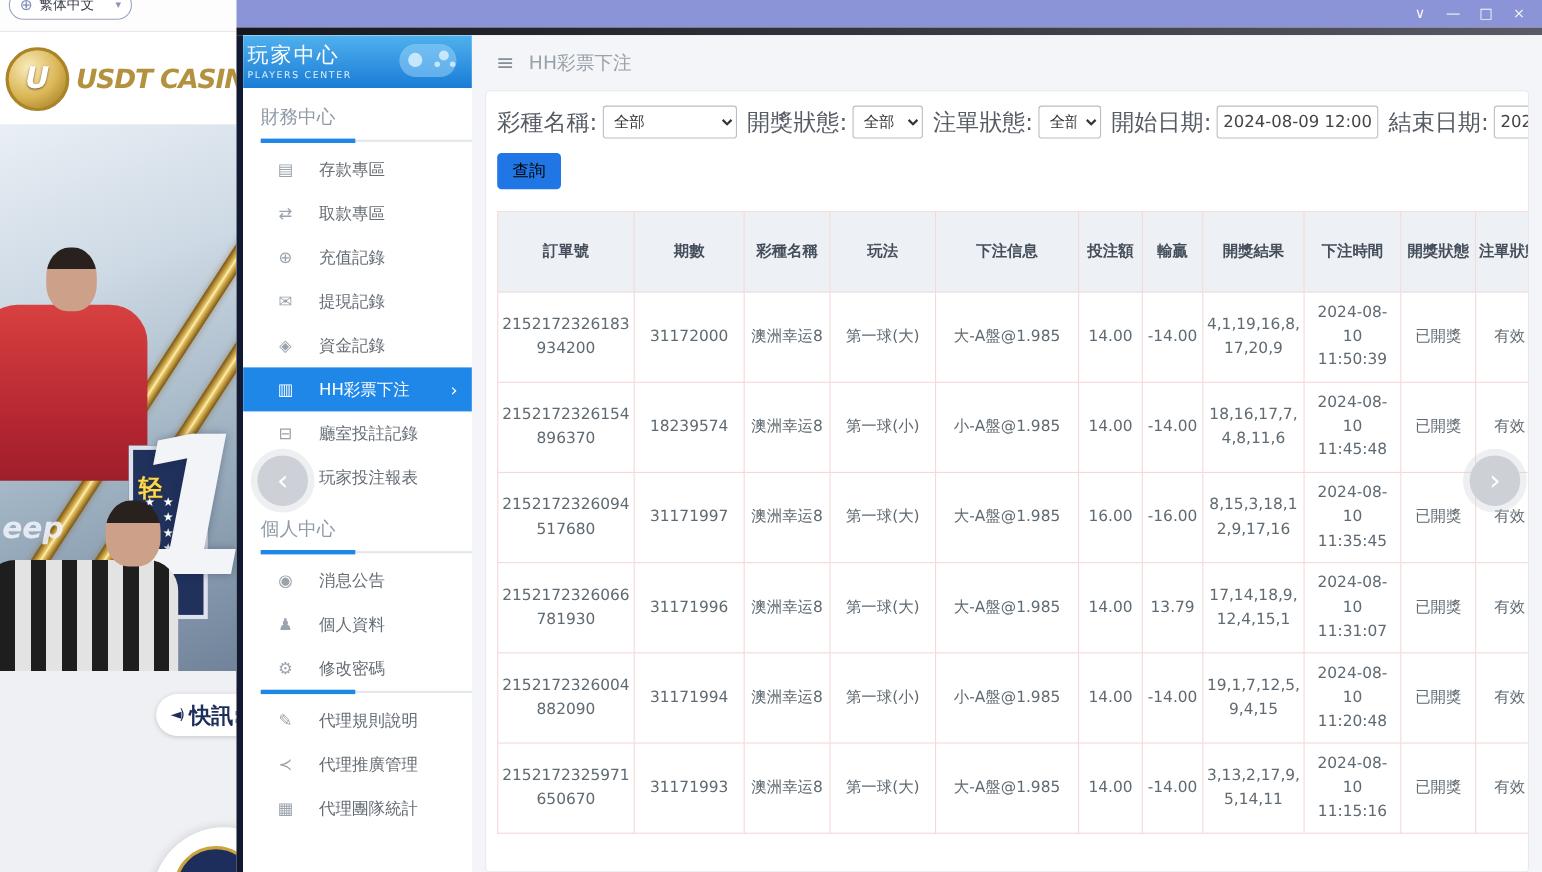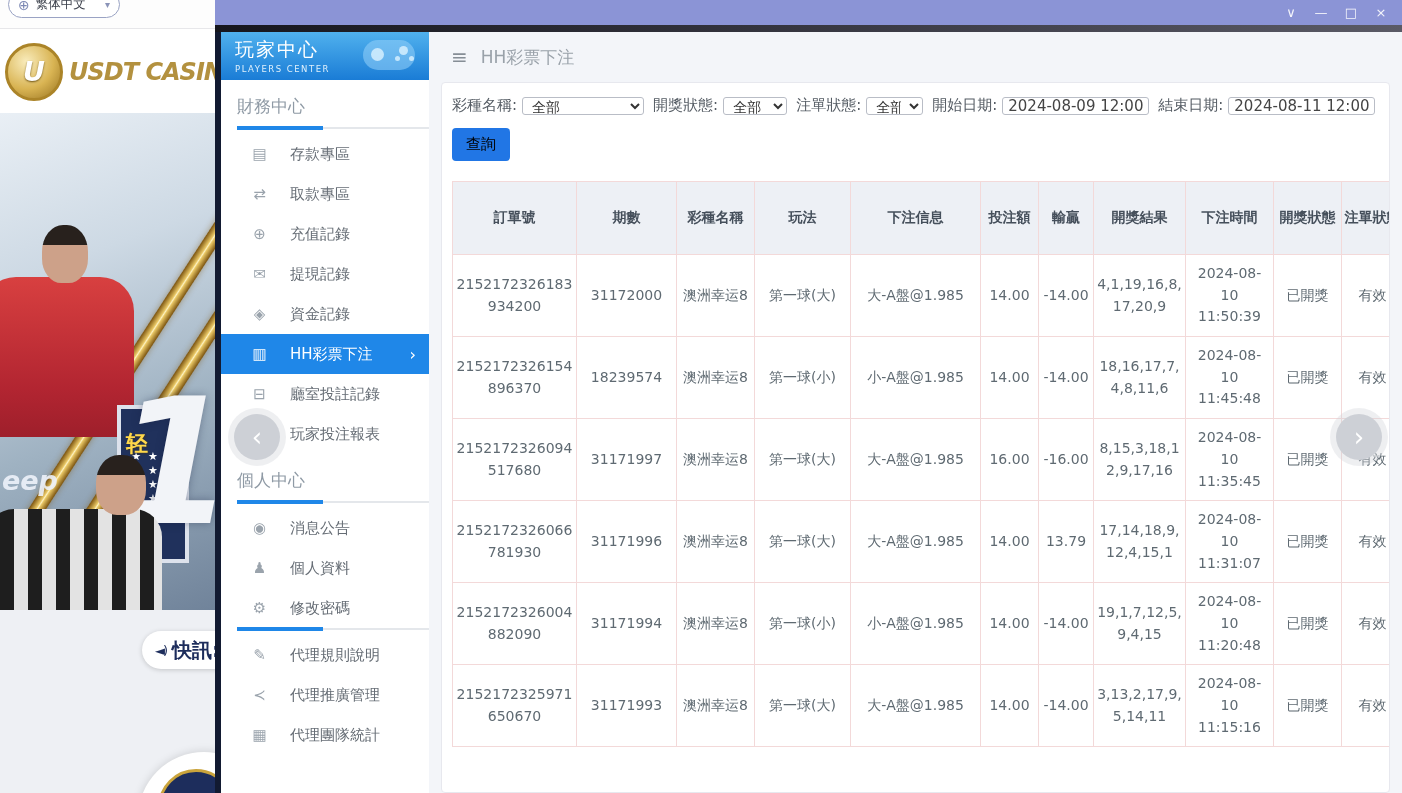--- a/index.html
+++ b/index.html
@@ -59,21 +59,21 @@
   
   .right-win{position:absolute;left:215px;top:0;width:1187px;height:793px;display:flex;flex-direction:column;}
   .titlebar{height:25px;background:#8b94d6;display:flex;justify-content:flex-end;align-items:center;padding-right:6px;flex:0 0 auto;}
   .wbtn{width:30px;text-align:center;color:#f4f5fb;font-size:13px;line-height:25px;cursor:pointer;}
   .win-shadow{height:7px;background:linear-gradient(90deg,#16161d,#33333d 45%,#5a5a66);flex:0 0 auto;}
   .win-body{flex:1;display:flex;min-height:0;}
   .navstrip{width:6px;background:#121a31;flex:0 0 auto;}
   
   .sidebar{width:208px;background:#ffffff;flex:0 0 auto;overflow:hidden;}
   .side-header{height:48px;background:linear-gradient(180deg,#50b1ee,#1a7cd6);position:relative;
-    color:#fff;padding:5px 0 0 14px;box-sizing:border-box;overflow:hidden;}
+    color:#fff;padding:5px 0 0 4px;box-sizing:border-box;overflow:hidden;}
   .side-title{font-size:19px;letter-spacing:2px;}
   .side-sub{font-size:8.5px;letter-spacing:1.5px;color:#dff0fc;margin-top:1px;}
   .ctrl-deco{position:absolute;right:14px;top:8px;width:52px;height:30px;border-radius:15px;
     background:rgba(150,210,250,.55);}
   .ctrl-deco:before,.ctrl-deco:after{content:"";position:absolute;border-radius:50%;background:rgba(220,242,255,.8);}
   .ctrl-deco:before{left:8px;top:8px;width:13px;height:13px;}
   .ctrl-deco:after{right:7px;top:6px;width:9px;height:9px;box-shadow:-6px 8px 0 -2px rgba(220,242,255,.8),8px 8px 0 -2px rgba(220,242,255,.8);}
   .section-header{color:#8f9aa5;font-size:17px;padding:15px 0 9px 16px;}
   .section-rule{height:2px;background:#e4e7eb;margin:0 0 5px 16px;position:relative;}
   .section-rule:before{content:"";position:absolute;left:0;top:-1px;width:86px;height:4px;background:#1f87e8;}
@@ -83,22 +83,22 @@
   .menu-item.active .mi-icon{color:#ffffff;}
   .mi-arrow{position:absolute;right:13px;color:#fff;font-size:16px;}
   
   .main{flex:1;background:#f3f5f9;min-width:0;display:flex;flex-direction:column;padding:0 12px;box-sizing:border-box;overflow:hidden;}
   .main-topbar{height:50px;display:flex;align-items:center;gap:13px;padding-left:10px;flex:0 0 auto;}
   .hamburger{color:#868e96;font-size:20px;cursor:pointer;}
   .page-title{color:#99a1a9;font-size:17px;}
   .panel{flex:1;background:#ffffff;border:1px solid #e7e8ee;border-radius:4px;padding:13px 10px;overflow:hidden;min-height:0;}
   .filters{display:flex;align-items:center;}
   .fgroup{display:flex;align-items:center;margin-right:9px;}
-  .flabel{color:#555c64;font-size:15px;margin-right:5px;white-space:nowrap;}
-  .fselect,.finput{height:18px;border:1px solid #b9bdc6;border-radius:3px;background:#fff;color:#333;
+  .flabel{color:#555c64;font-size:21px;margin-right:5px;white-space:nowrap;}
+  .fselect,.finput{height:30px;border:1px solid #b9bdc6;border-radius:3px;background:#fff;color:#333;
     font-size:14px;padding:0 5px;box-sizing:border-box;font-family:inherit;}
   .finput{font-size:15px;color:#444;}
   .query-btn{margin-top:13px;min-width:52px;height:33px;background:#2176e5;color:#000000;border:none;border-radius:4px;
     font-size:15px;cursor:pointer;font-family:inherit;padding:0 14px;}
   .table-wrap{margin-top:20px;}
   table{width:100%;border-collapse:collapse;table-layout:fixed;}
   th{background:#edf0f5;color:#454f5b;font-weight:bold;font-size:14px;padding:27px 1px;
     border:1px solid #f3d9d9;text-align:center;}
   td{color:#5f6a72;font-size:14px;text-align:center;padding:8px 3px;border:1px solid #f3d9d9;line-height:1.55;overflow-wrap:break-word;}
   td.ba{word-break:break-all;}

